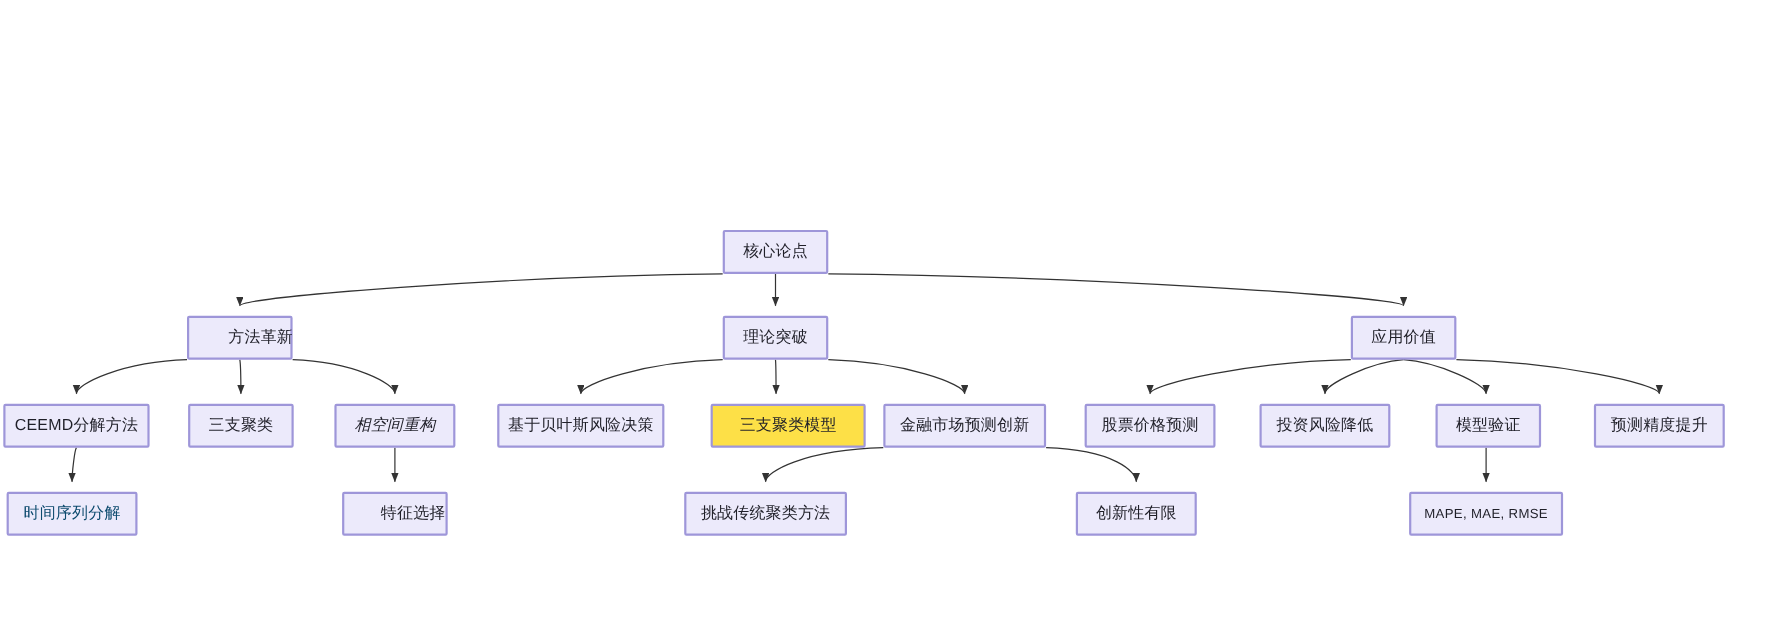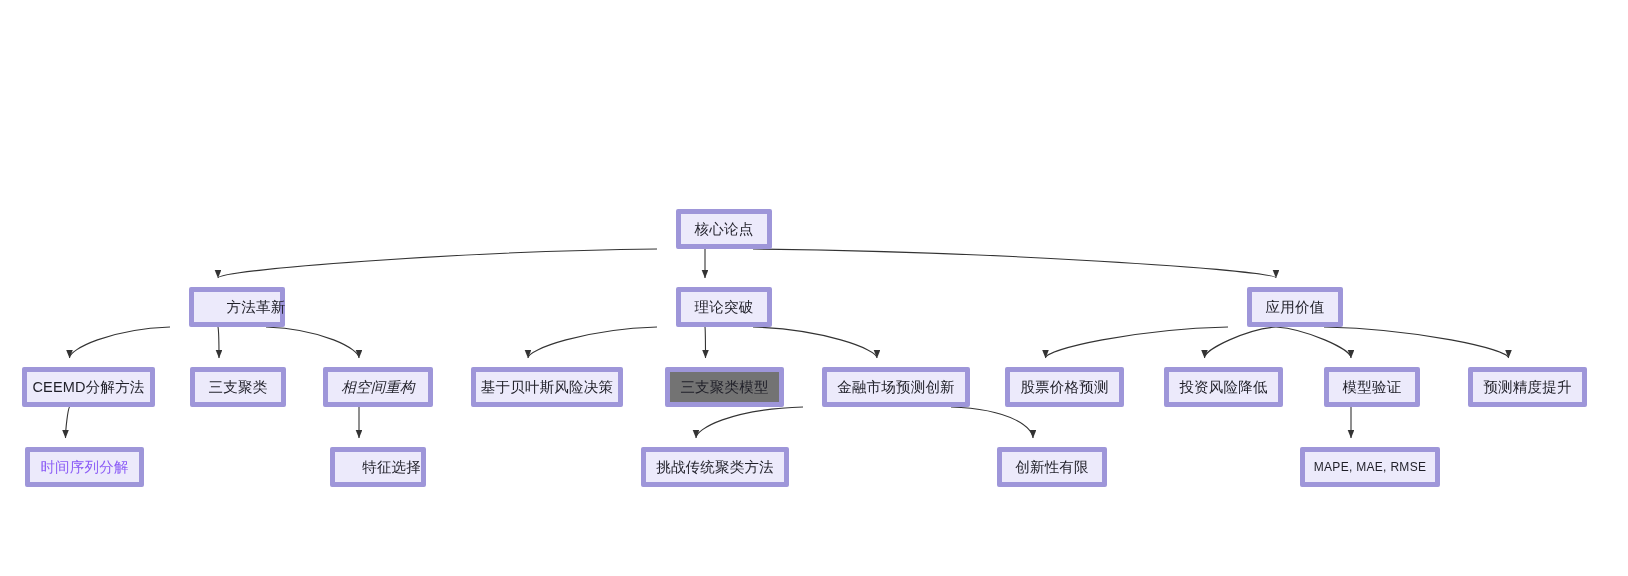--- a/index.html
+++ b/index.html
@@ -6,29 +6,28 @@
   body{
     font-family:"Liberation Sans","DejaVu Sans",sans-serif;
     width:1628px;height:576px;overflow:hidden;
   }
   #canvas{position:relative;width:1628px;height:576px;background:#ffffff;}
   #edges{position:absolute;left:0;top:0;width:1628px;height:576px;pointer-events:none;}
   .node{
     position:absolute;
     box-sizing:border-box;
     background:#ECEAFB;
-    border:5px solid #6d28d9;
+    border:2px solid #6d28d9;
     border-radius:2px;
     display:flex;align-items:center;justify-content:center;
     color:#1f1f28;
     font-size:14.5px;
     line-height:1;
     white-space:nowrap;
     letter-spacing:0.2px;
-    margin-left:19px;
   }
   .node.latin{font-size:12px;letter-spacing:0.3px;}
 </style>
 </head>
 <body>
 
 <div id="canvas">
   <svg id="edges" viewBox="0 0 1628 576">
     <defs>
       <marker id="arrow" markerWidth="9" markerHeight="9" refX="7.2" refY="3" orient="auto" markerUnits="strokeWidth">
@@ -74,39 +73,39 @@
       </div>
       <div class="node" style="left: 171px; top: 367px; width: 96px; height: 40px; background: rgb(236, 234, 251); border-color: rgb(158, 150, 217); color: rgb(31, 31, 40);">
         <span>三支聚类</span>
       </div>
       <div class="node" style="left: 304px; top: 367px; width: 110px; height: 40px; background: rgb(236, 234, 251); border-color: rgb(158, 150, 217); color: rgb(31, 31, 40); font-style: italic;">
         <span>相空间重构</span>
       </div>
       <div class="node" style="left: 452px; top: 367px; width: 152px; height: 40px; background: rgb(236, 234, 251); border-color: rgb(158, 150, 217); color: rgb(31, 31, 40);">
         <span>基于贝叶斯风险决策</span>
       </div>
-      <div class="node" style="left: 646px; top: 367px; width: 119px; height: 40px; background: #737373; border-color: rgb(158, 150, 217); color: rgb(31, 31, 40);">
+      <div class="node" style="left: 646px; top: 367px; width: 141px; height: 40px; background: #fde047; border-color: rgb(158, 150, 217); color: rgb(31, 31, 40);">
         <span>三支聚类模型</span>
       </div>
       <div class="node" style="left: 803px; top: 367px; width: 148px; height: 40px; background: rgb(236, 234, 251); border-color: rgb(158, 150, 217); color: rgb(31, 31, 40);">
         <span>金融市场预测创新</span>
       </div>
       <div class="node" style="left: 986px; top: 367px; width: 119px; height: 40px; background: rgb(236, 234, 251); border-color: rgb(158, 150, 217); color: rgb(31, 31, 40);">
         <span>股票价格预测</span>
       </div>
       <div class="node" style="left: 1145px; top: 367px; width: 119px; height: 40px; background: rgb(236, 234, 251); border-color: rgb(158, 150, 217); color: rgb(31, 31, 40);">
         <span>投资风险降低</span>
       </div>
       <div class="node" style="left: 1305px; top: 367px; width: 96px; height: 40px; background: rgb(236, 234, 251); border-color: rgb(158, 150, 217); color: rgb(31, 31, 40); text-align: right;">
         <span>模型验证</span>
       </div>
       <div class="node" style="left: 1449px; top: 367px; width: 119px; height: 40px; background: rgb(236, 234, 251); border-color: rgb(158, 150, 217); color: rgb(31, 31, 40);">
         <span>预测精度提升</span>
       </div>
-      <div class="node" style="left: 6px; top: 447px; width: 119px; height: 40px; background: rgb(236, 234, 251); border-color: rgb(158, 150, 217); color: #8b5cf6;">
+      <div class="node" style="left: 6px; top: 447px; width: 119px; height: 40px; background: rgb(236, 234, 251); border-color: rgb(158, 150, 217); color: #0c4a6e;">
         <span>时间序列分解</span>
       </div>
       <div class="node" style="left: 311px; top: 447px; width: 96px; height: 40px; background: rgb(236, 234, 251); border-color: rgb(158, 150, 217); color: rgb(31, 31, 40); justify-content: flex-end;">
         <span>特征选择</span>
       </div>
       <div class="node" style="left: 622px; top: 447px; width: 148px; height: 40px; background: rgb(236, 234, 251); border-color: rgb(158, 150, 217); color: rgb(31, 31, 40);">
         <span>挑战传统聚类方法</span>
       </div>
       <div class="node" style="left: 978px; top: 447px; width: 110px; height: 40px; background: rgb(236, 234, 251); border-color: rgb(158, 150, 217); color: rgb(31, 31, 40);">
         <span>创新性有限</span>

